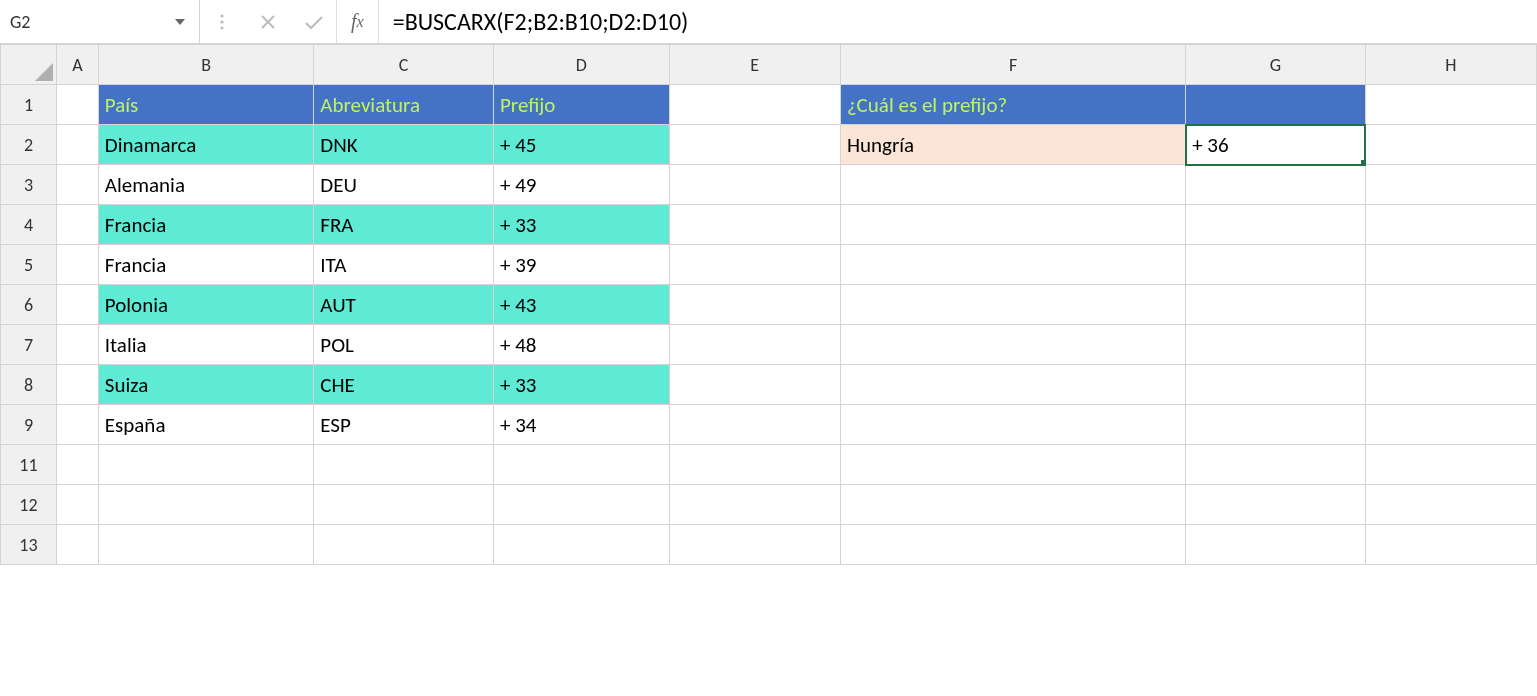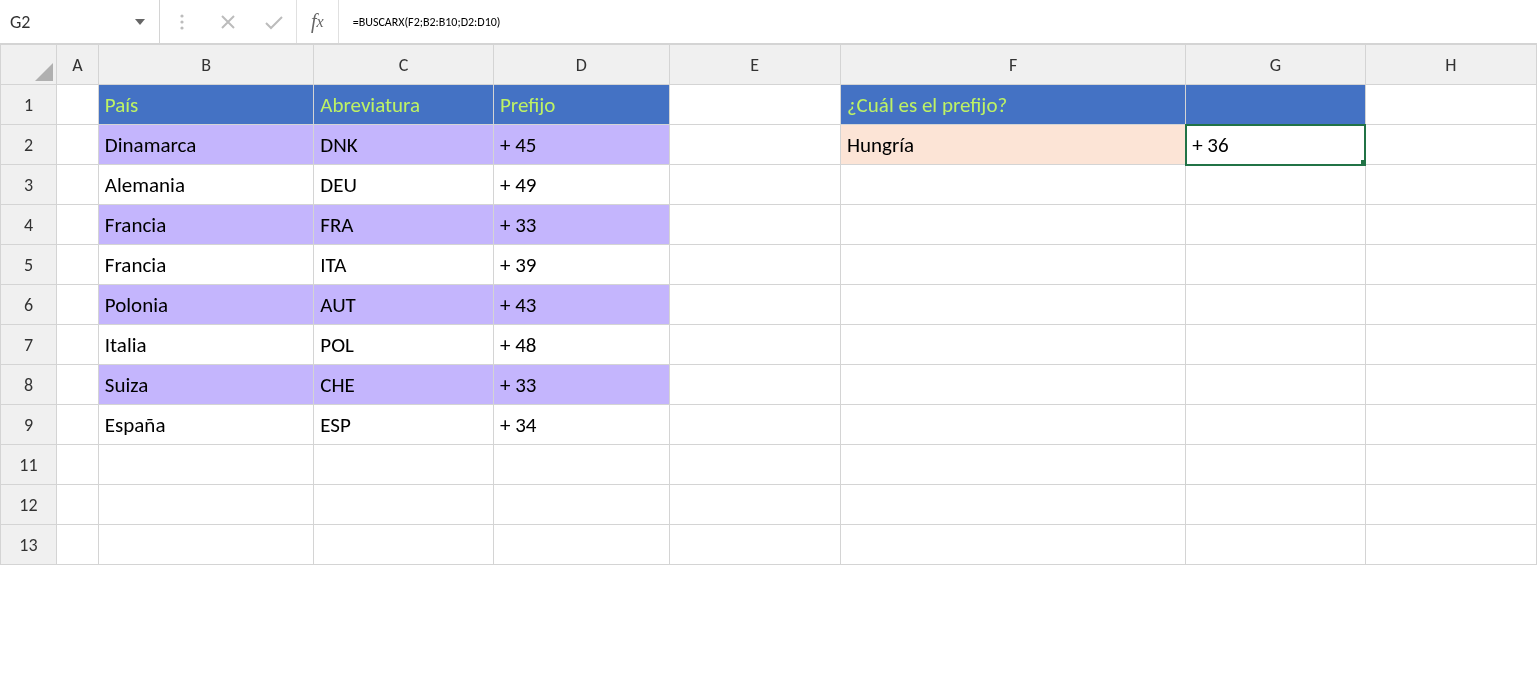--- a/index.html
+++ b/index.html
@@ -11,21 +11,21 @@
       user-select: none;
     }
     .formula-bar {
       display: flex;
       align-items: center;
       height: 44px;
       border-bottom: 1px solid #d4d4d4;
       background: #ffffff;
     }
     .name-box {
-      width: 160px;
+      width: 200px;
       height: 100%;
       display: flex;
       align-items: center;
       padding: 0 10px;
       border-right: 1px solid #d4d4d4;
       position: relative;
     }
     .name-box-text {
       flex: 1;
       font-size: 18px;
@@ -62,21 +62,21 @@
       border-right: 1px solid #e0e0e0;
       height: 100%;
       display: flex;
       align-items: center;
     }
     .fx-label .f { font-size: 20px; }
     .fx-label .x { font-size: 16px; vertical-align: sub; }
     .formula-input {
       flex: 1;
       padding: 0 14px;
-      font-size: 12px;
+      font-size: 24px;
       color: #000;
       height: 100%;
       display: flex;
       align-items: center;
     }
 
     .grid-wrap {
       overflow: hidden;
     }
     table.grid {
@@ -112,21 +112,21 @@
       position: absolute;
       right: 3px; bottom: 3px;
       width: 0; height: 0;
       border-right: 18px solid #b0b0b0;
       border-top: 18px solid transparent;
     }
     td.cell {
       background: #ffffff;
       font-size: 21px;
     }
-    td.stripe { background: #c4b5fd; margin-left: 8px; }
+    td.stripe { background: #5eead4; margin-left: 8px; }
     td.header-blue {
       background: #4472c4;
       color: #bef264;
     }
     td.lookup-input {
       background: #fce4d6;
     }
     td.selected {
       outline: 2px solid #217346;
       outline-offset: -1px;

